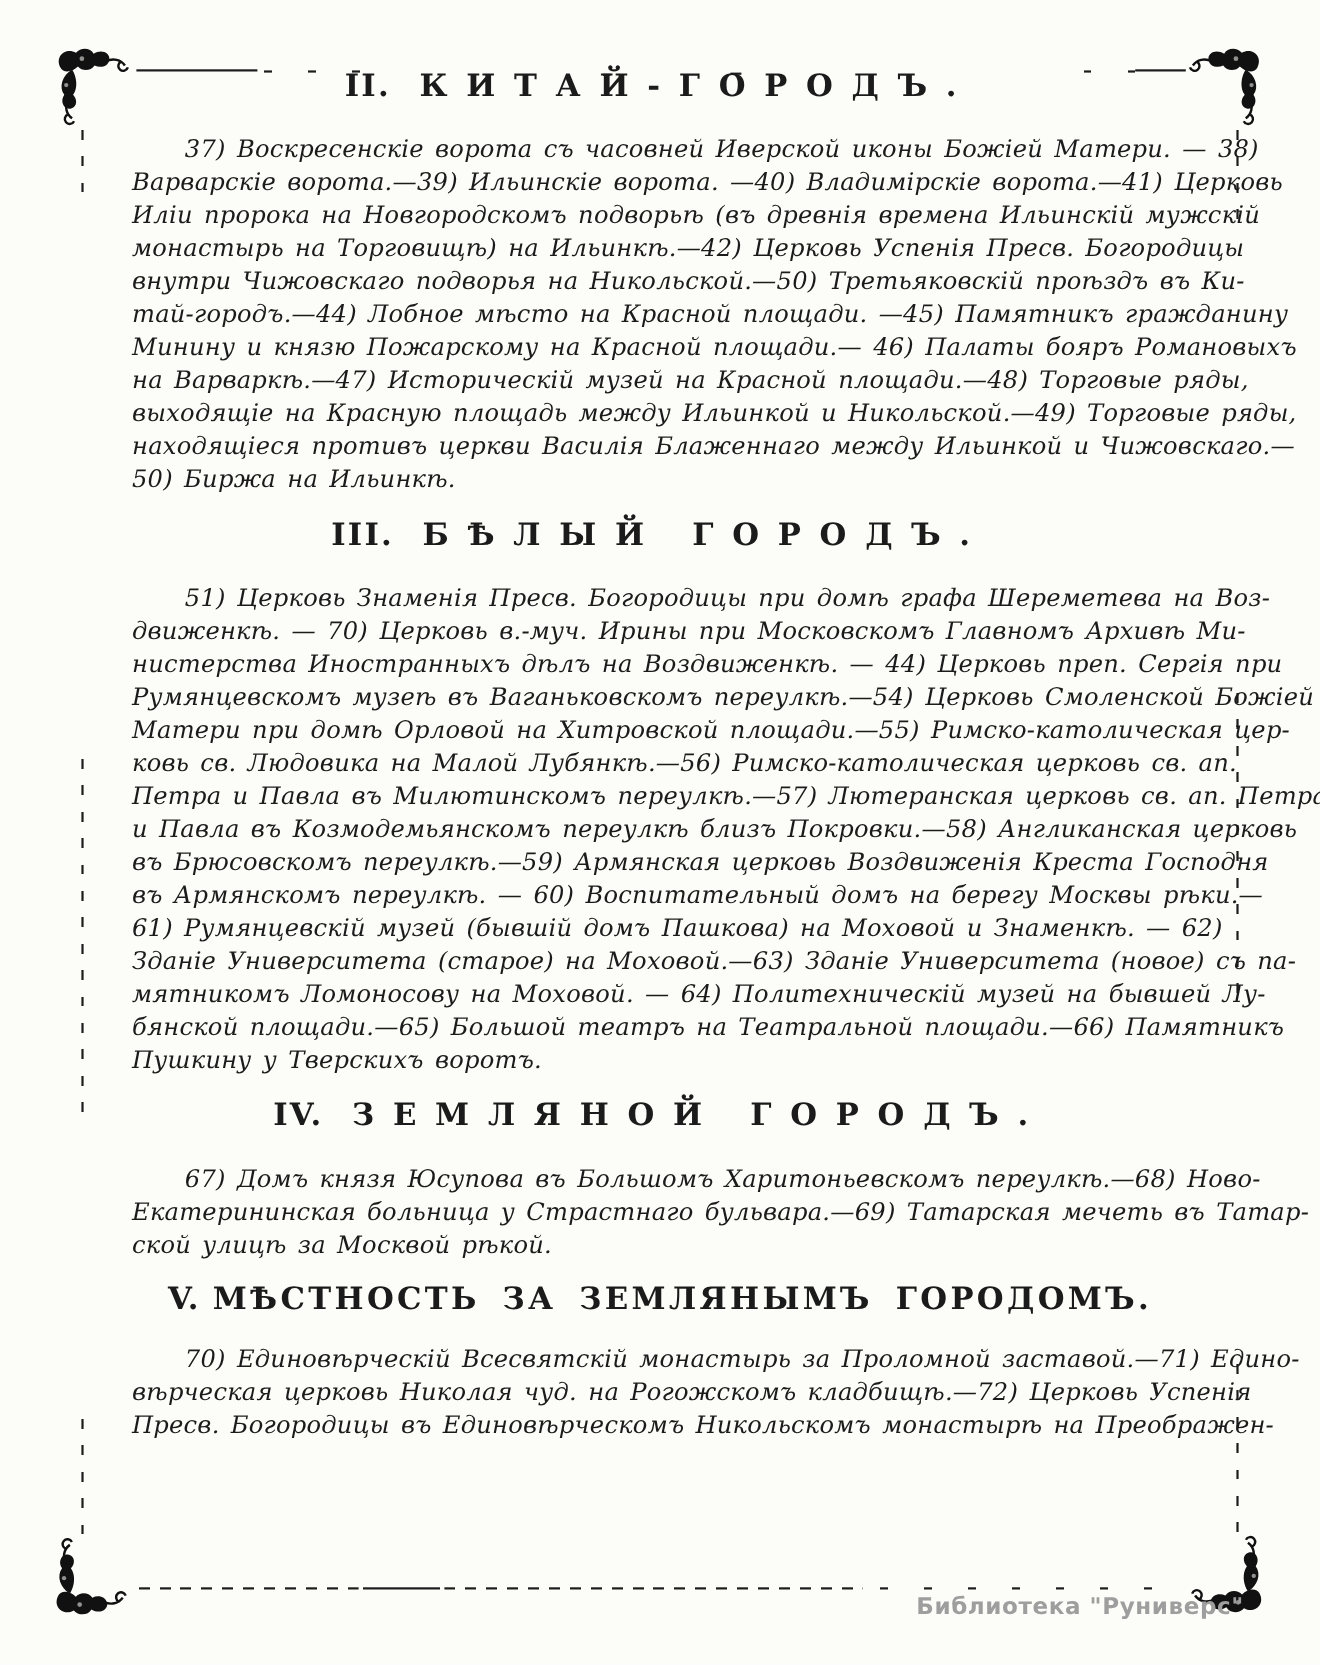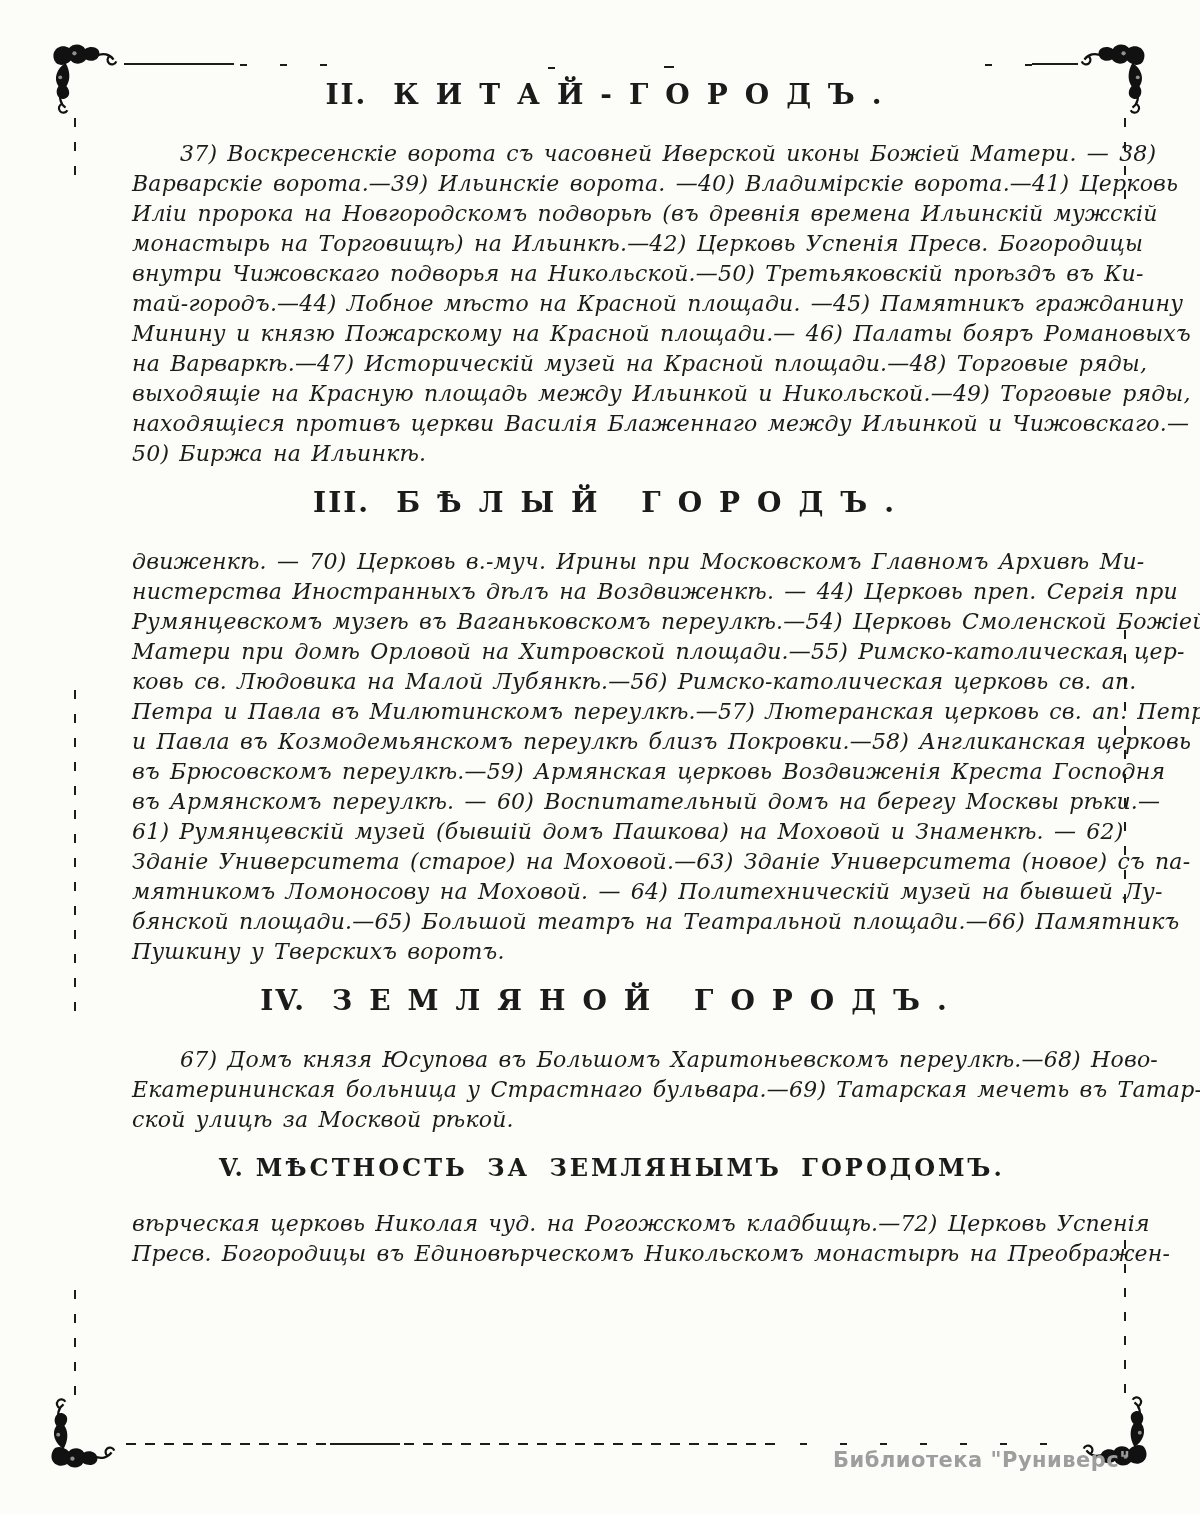--- a/index.html
+++ b/index.html
@@ -21,30 +21,30 @@
   .orn-bl { left:44px;  top:1392px; transform:scaleY(-1); }
   .orn-br { left:1074px; top:1390px; transform:scale(-1,-1); }
   .hsolid { position:absolute; height:2px; background:#1c1c1c; }
   .hdash  { position:absolute; height:2px;
             background-image:repeating-linear-gradient(90deg,#1c1c1c 0 10px,transparent 10px 19px); }
   .hdash.sparse { background-image:repeating-linear-gradient(90deg,#1c1c1c 0 7px,transparent 7px 40px); }
   .vdash  { position:absolute; width:2px;
             background-image:repeating-linear-gradient(180deg,#1c1c1c 0 9px,transparent 9px 24px); }
   .speck  { position:absolute; height:2px; background:#1c1c1c; }
   
-  .content { position:absolute; left:132px; top:0; width:960px; padding-top:77px; }
+  .content { position:absolute; left:120px; top:0; width:960px; padding-top:60px; }
   .sec-heading {
     margin:0 0 26px 0;
     text-align:center;
     font-size:28px; line-height:36px; font-weight:bold;
     white-space:nowrap;
   }
   .sec-heading .numeral { letter-spacing:2px; margin-right:26px; }
   .sec-heading .title   { letter-spacing:17px; }
-  .sec-heading.compact  { font-size:24px; line-height:34px; }
+  .sec-heading.compact  { font-size:28px; line-height:34px; }
   .sec-heading.compact .numeral { margin-right:12px; letter-spacing:1px; }
   .sec-heading.compact .title   { letter-spacing:3px; word-spacing:8px; }
   .mt1 { margin-top:16px; }
   .mt2 { margin-top:14px; margin-bottom:24px; }
   .para { margin:0 0 16px 0;font-style:italic; }
   .line {
     font-size:22px; line-height:30px; height:30px;
     letter-spacing:0.2px; word-spacing:3px;
     text-align:justify; text-align-last:justify;
     white-space:nowrap;
@@ -123,20 +123,21 @@
       <div class="line">тай-городъ.—44) Лобное мѣсто на Красной площади. —45) Памятникъ гражданину</div>
       <div class="line">Минину и князю Пожарскому на Красной площади.— 46) Палаты бояръ Романовыхъ</div>
       <div class="line">на Варваркѣ.—47) Историческій музей на Красной площади.—48) Торговые ряды,</div>
       <div class="line">выходящіе на Красную площадь между Ильинкой и Никольской.—49) Торговые ряды,</div>
       <div class="line">находящіеся противъ церкви Василія Блаженнаго между Ильинкой и Чижовскаго.—</div>
       <div class="line endline">50) Биржа на Ильинкѣ.</div>
     </div>
 
     <h2 class="sec-heading mt1"><span class="numeral">III.</span><span class="title">БѢЛЫЙ ГОРОДЪ.</span></h2>
     <div class="para">
+      <div class="line first">51) Церковь Знаменія Пресв. Богородицы при домѣ графа Шереметева на Воз-</div>
       <div class="line">движенкѣ. — 70) Церковь в.-муч. Ирины при Московскомъ Главномъ Архивѣ Ми-</div>
       <div class="line">нистерства Иностранныхъ дѣлъ на Воздвиженкѣ. — 44) Церковь преп. Сергія при</div>
       <div class="line">Румянцевскомъ музеѣ въ Ваганьковскомъ переулкѣ.—54) Церковь Смоленской Божіей</div>
       <div class="line">Матери при домѣ Орловой на Хитровской площади.—55) Римско-католическая цер-</div>
       <div class="line">ковь св. Людовика на Малой Лубянкѣ.—56) Римско-католическая церковь св. ап.</div>
       <div class="line">Петра и Павла въ Милютинскомъ переулкѣ.—57) Лютеранская церковь св. ап. Петра</div>
       <div class="line">и Павла въ Козмодемьянскомъ переулкѣ близъ Покровки.—58) Англиканская церковь</div>
       <div class="line">въ Брюсовскомъ переулкѣ.—59) Армянская церковь Воздвиженія Креста Господня</div>
       <div class="line">въ Армянскомъ переулкѣ. — 60) Воспитательный домъ на берегу Москвы рѣки.—</div>
       <div class="line">61) Румянцевскій музей (бывшій домъ Пашкова) на Моховой и Знаменкѣ. — 62)</div>
@@ -148,20 +149,21 @@
 
     <h2 class="sec-heading mt1"><span class="numeral">IV.</span><span class="title">ЗЕМЛЯНОЙ ГОРОДЪ.</span></h2>
     <div class="para">
       <div class="line first">67) Домъ князя Юсупова въ Большомъ Харитоньевскомъ переулкѣ.—68) Ново-</div>
       <div class="line">Екатерининская больница у Страстнаго бульвара.—69) Татарская мечеть въ Татар-</div>
       <div class="line endline">ской улицѣ за Москвой рѣкой.</div>
     </div>
 
     <h2 class="sec-heading compact mt2"><span class="numeral">V.</span><span class="title">МѢСТНОСТЬ ЗА ЗЕМЛЯНЫМЪ ГОРОДОМЪ.</span></h2>
     <div class="para">
+      <div class="line first">70) Единовѣрческій Всесвятскій монастырь за Проломной заставой.—71) Едино-</div>
       <div class="line">вѣрческая церковь Николая чуд. на Рогожскомъ кладбищѣ.—72) Церковь Успенія</div>
       <div class="line">Пресв. Богородицы въ Единовѣрческомъ Никольскомъ монастырѣ на Преображен-</div>
     </div>
 
   </div>
 
   <div class="watermark">Библиотека "Руниверс"</div>
 
 </div>
 

